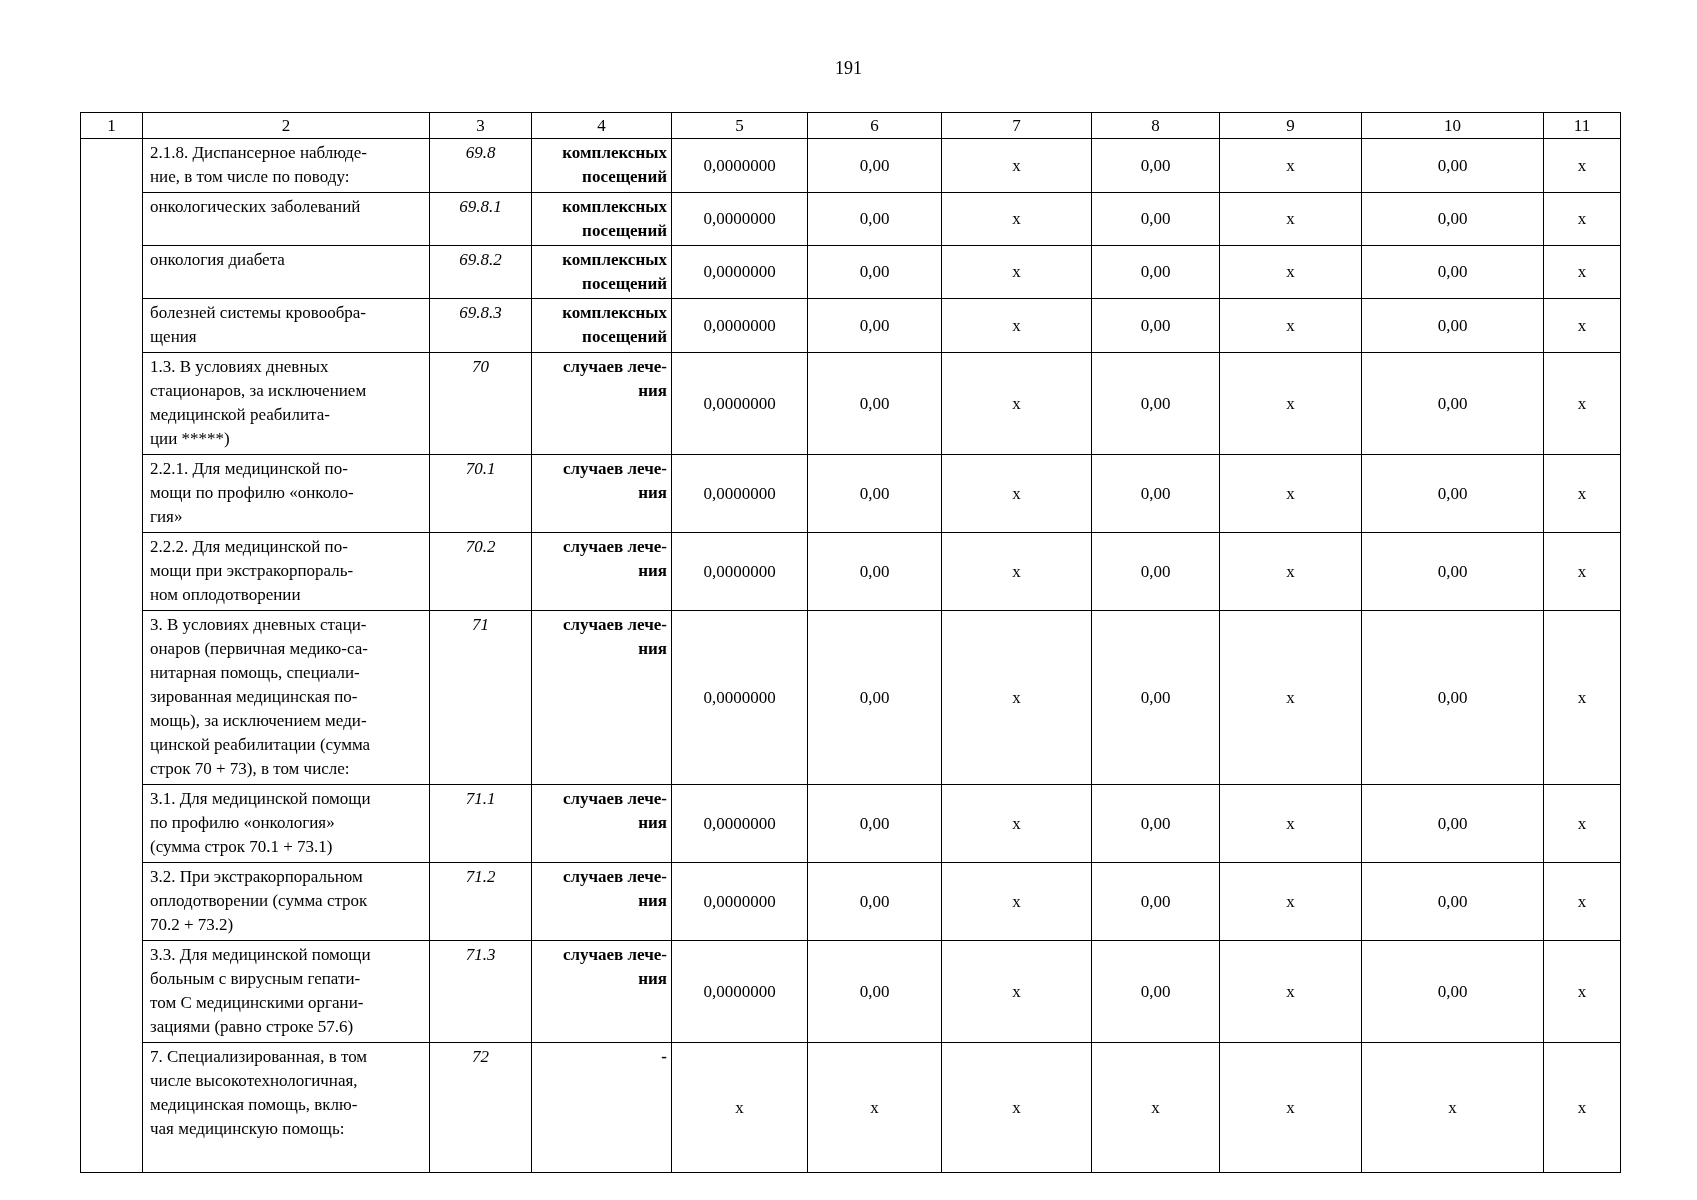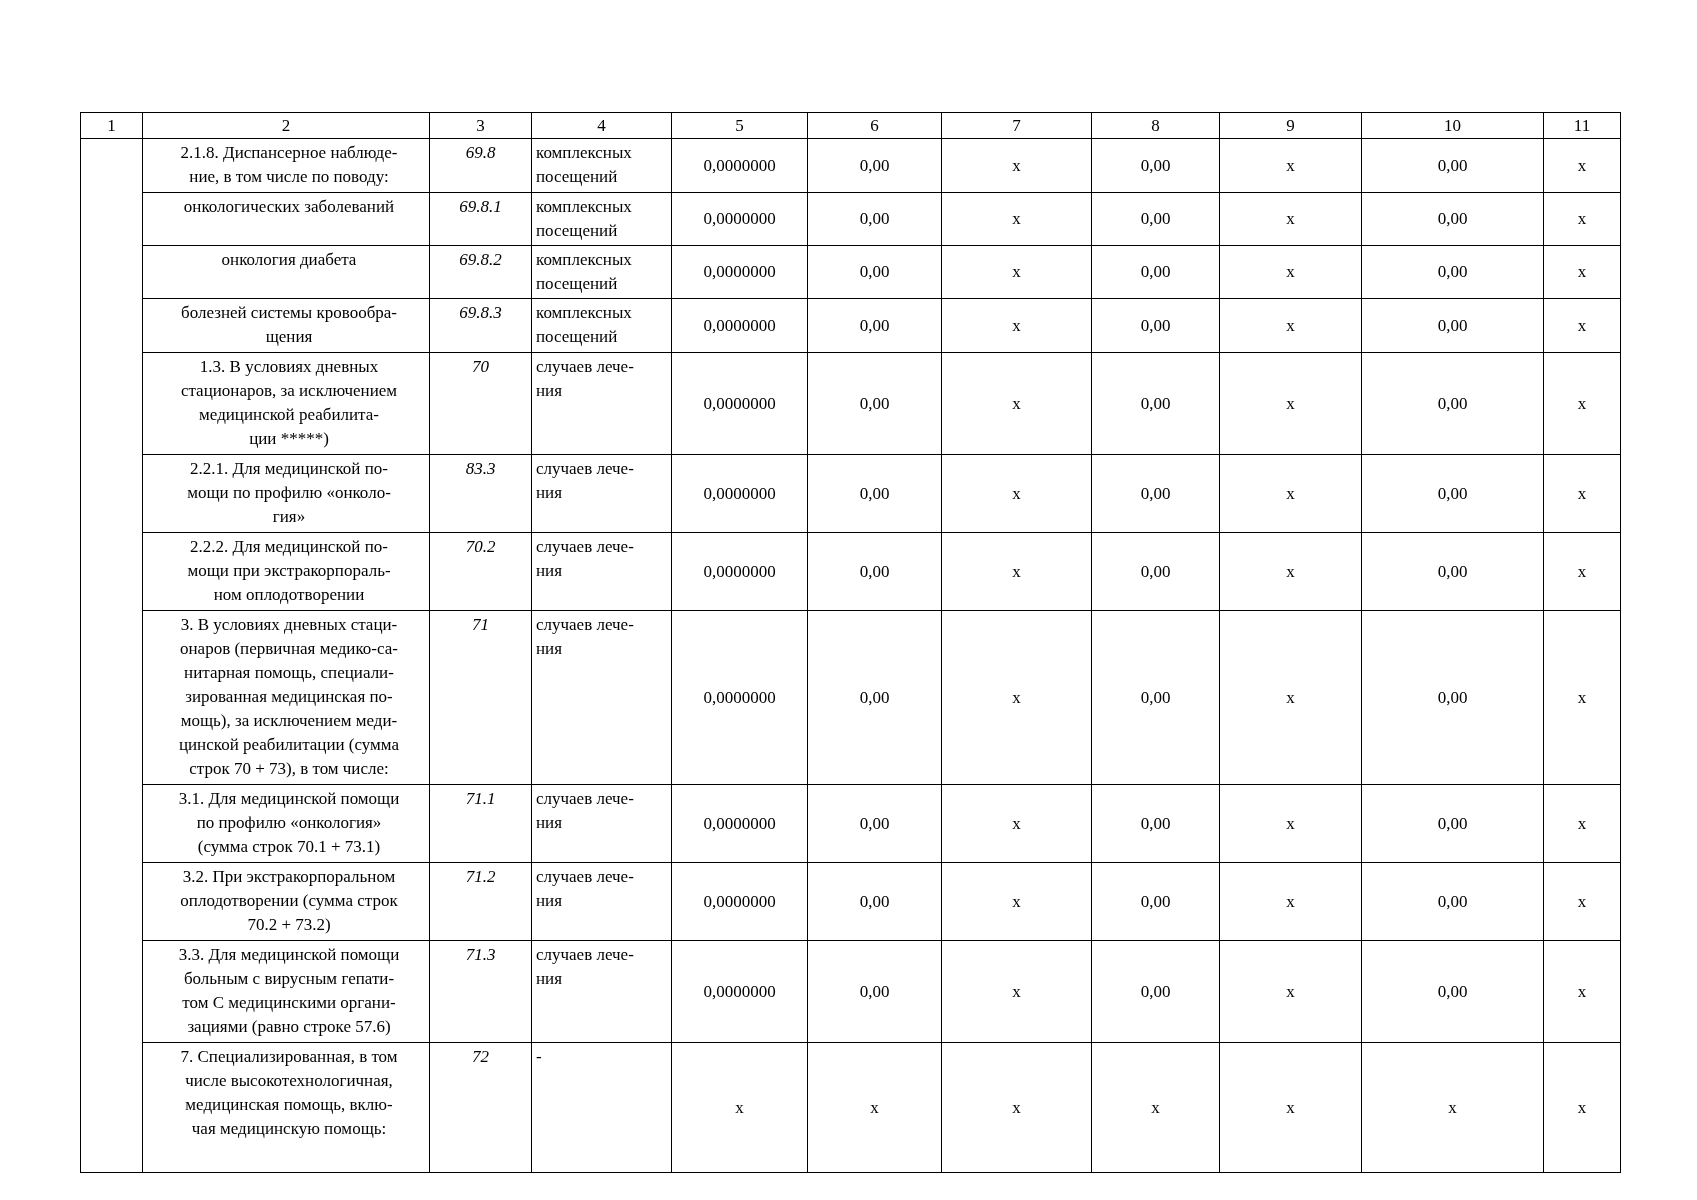--- a/index.html
+++ b/index.html
@@ -36,54 +36,56 @@
     color: #000000;
   }
   .doc-table th {
     height: 26px;
     text-align: center;
     vertical-align: middle;
     padding: 1px 2px;
   }
   td.c1 { vertical-align: top; }
   td.name {
-    text-align: center;
+    text-align: left;
     vertical-align: top;
     white-space: pre-line;
     line-height: 24px;
     padding: 2px 1px 3px 7px;
   }
   td.line {
     text-align: center;
     vertical-align: top;
     line-height: 24px;
     padding: 2px 2px;
     font-style: italic;
   }
   td.unit {
-    text-align: left;
+    text-align: right;
     vertical-align: top;
     white-space: pre-line;
     line-height: 24px;
     padding: 2px 4px;
+    font-weight: bold;
   }
   td.val {
     text-align: center;
     vertical-align: middle;
     padding: 2px 4px;
   }
   tbody tr:last-child td.name,
   tbody tr:last-child td.line,
   tbody tr:last-child td.unit,
   tbody tr:last-child td.val { height: 130px; }
 </style>
 </head>
 <body>
 
 <div class="page">
+  <div class="page-number">191</div>
 
   <table class="doc-table">
     <colgroup>
       <col style="width:62px">
       <col style="width:287px">
       <col style="width:102px">
       <col style="width:140px">
       <col style="width:136px">
       <col style="width:134px">
       <col style="width:150px">
@@ -176,21 +178,21 @@
           <td class="val">х</td>
           <td class="val">0,00</td>
           <td class="val">х</td>
           <td class="val">0,00</td>
           <td class="val">х</td>
         </tr>
         <tr>
           <td class="name">2.2.1. Для медицинской по-
 мощи по профилю «онколо-
 гия»</td>
-          <td class="line">83.3</td>
+          <td class="line">70.1</td>
           <td class="unit">случаев лече-
 ния</td>
           <td class="val">0,0000000</td>
           <td class="val">0,00</td>
           <td class="val">х</td>
           <td class="val">0,00</td>
           <td class="val">х</td>
           <td class="val">0,00</td>
           <td class="val">х</td>
         </tr>

